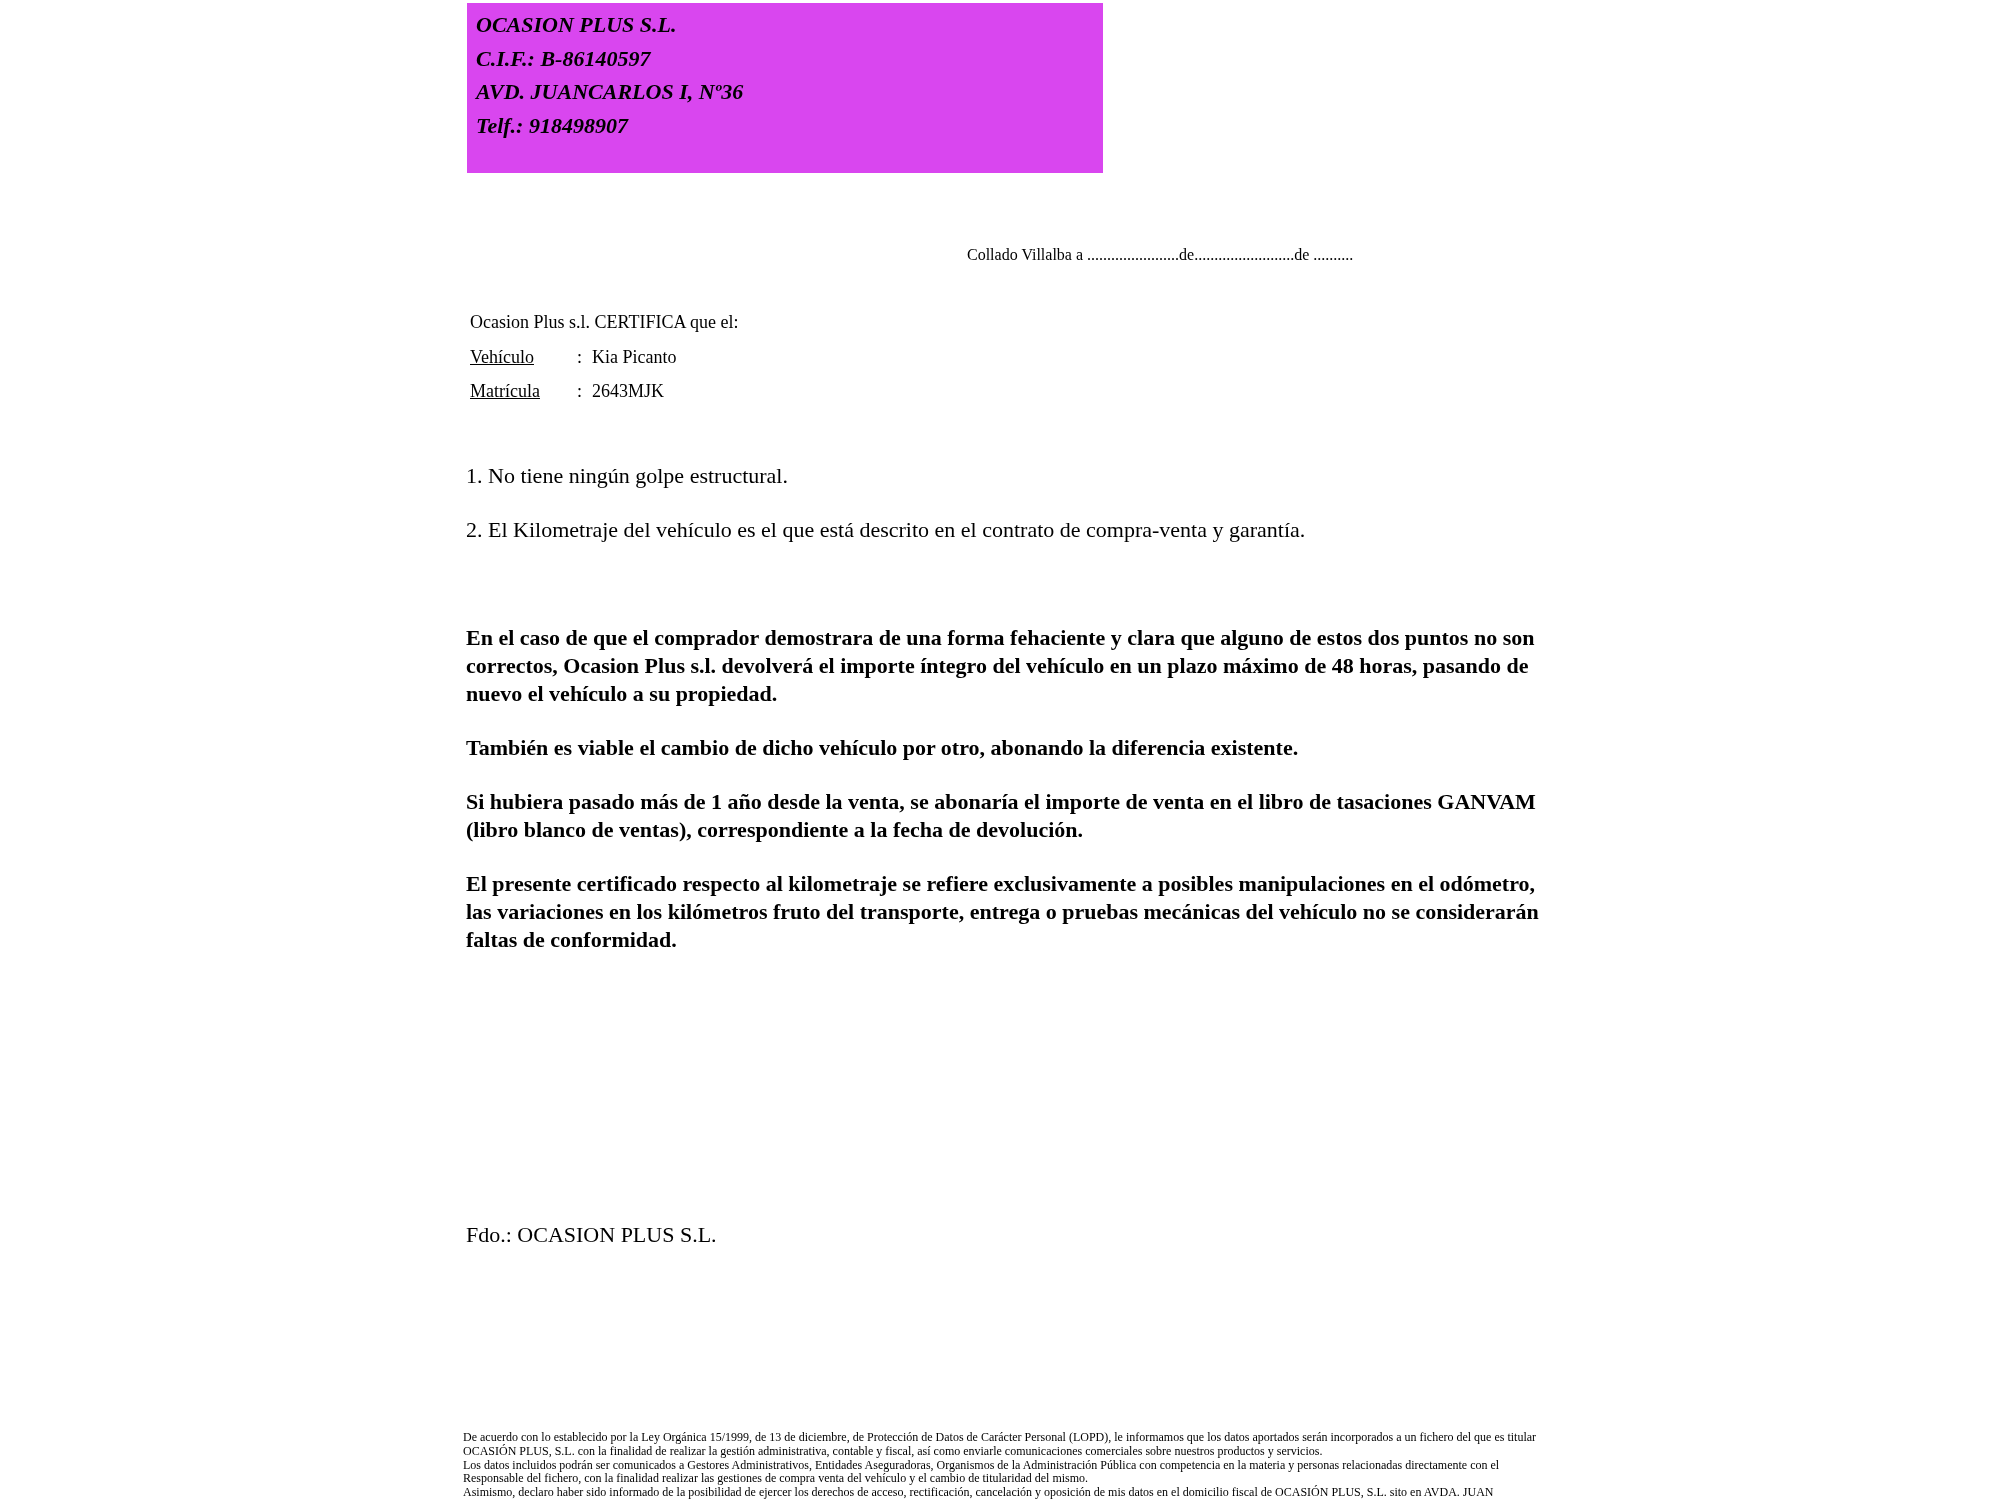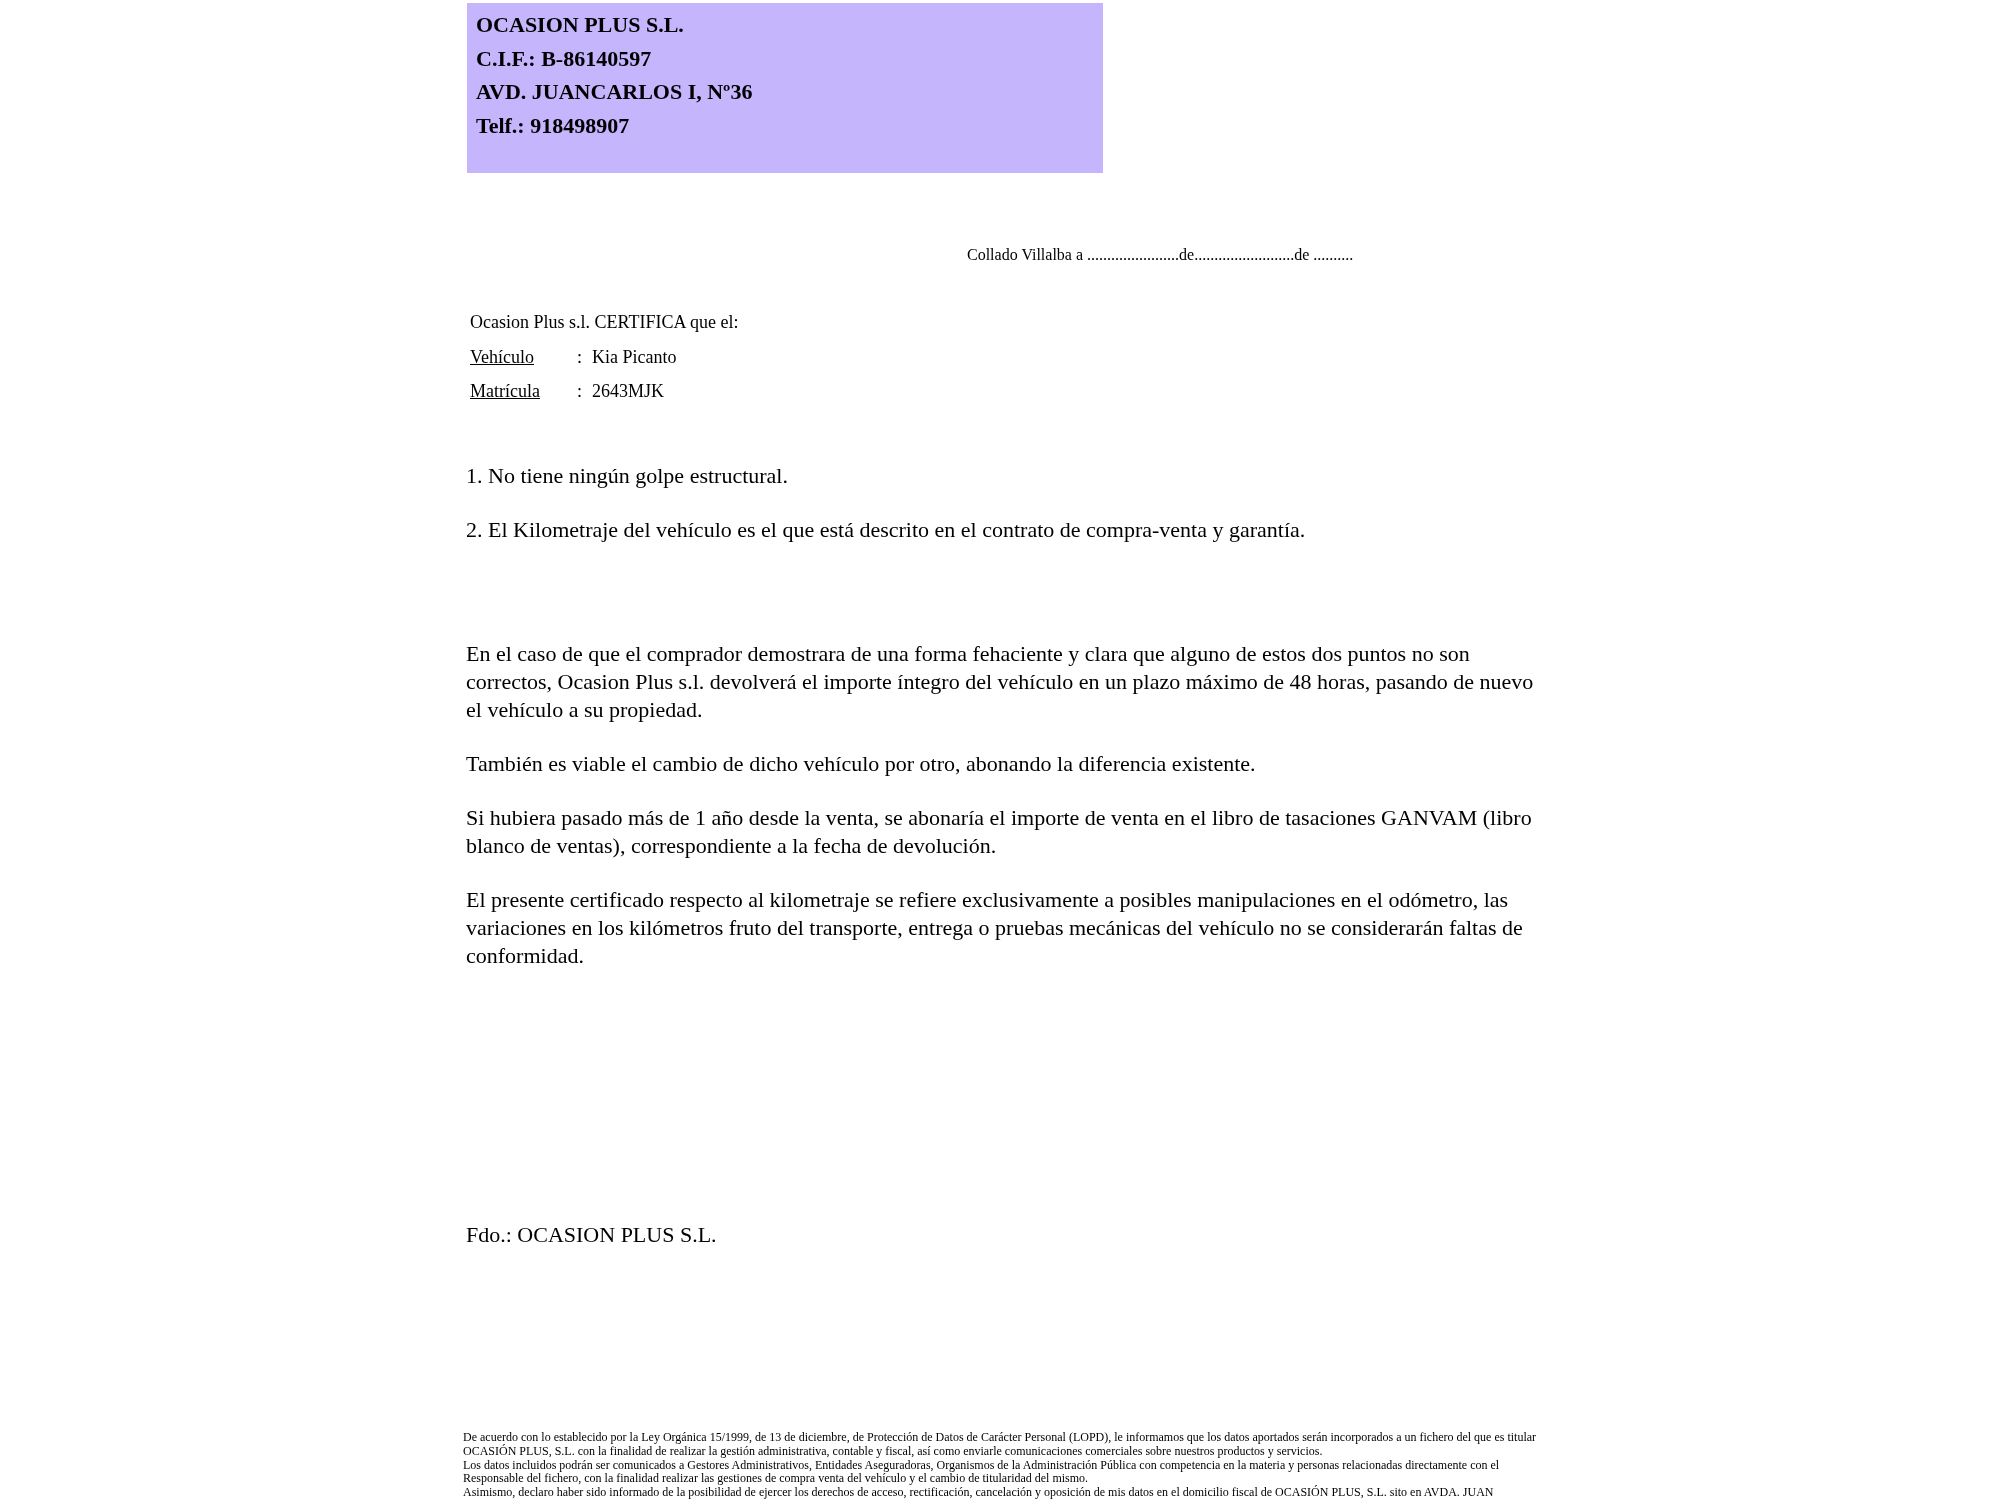--- a/index.html
+++ b/index.html
@@ -15,23 +15,24 @@
     font-family: "Liberation Serif", "DejaVu Serif", serif;
     color: #000000;
     overflow: hidden;
   }
   .header-box {
     position: absolute;
     left: 467px;
     top: 3px;
     width: 636px;
     height: 170px;
-    background: #c4b5fd;
+    background: #d946ef;
     box-sizing: border-box;
     padding: 5px 0 0 9px;
+    font-style: italic;
   }
   .header-box .hline {
     font-size: 22px;
     font-weight: bold;
     line-height: 33.5px;
     white-space: nowrap;
   }
   .date-line {
     position: absolute;
     left: 957px;
@@ -65,22 +66,23 @@
   .point-2 { top: 517px; }
   .paragraphs {
     position: absolute;
     left: 466px;
     top: 624px;
     width: 1078px;
     font-size: 22px;
     line-height: 28px;
   }
   .paragraphs p {
-    margin: 16px 0 26px 0;
+    margin: 0 0 26px 0;
     text-align: left;
+    font-weight: bold;
   }
   .signature {
     position: absolute;
     left: 466px;
     top: 1222px;
     font-size: 22px;
     white-space: nowrap;
   }
   .fine-print {
     position: absolute;

